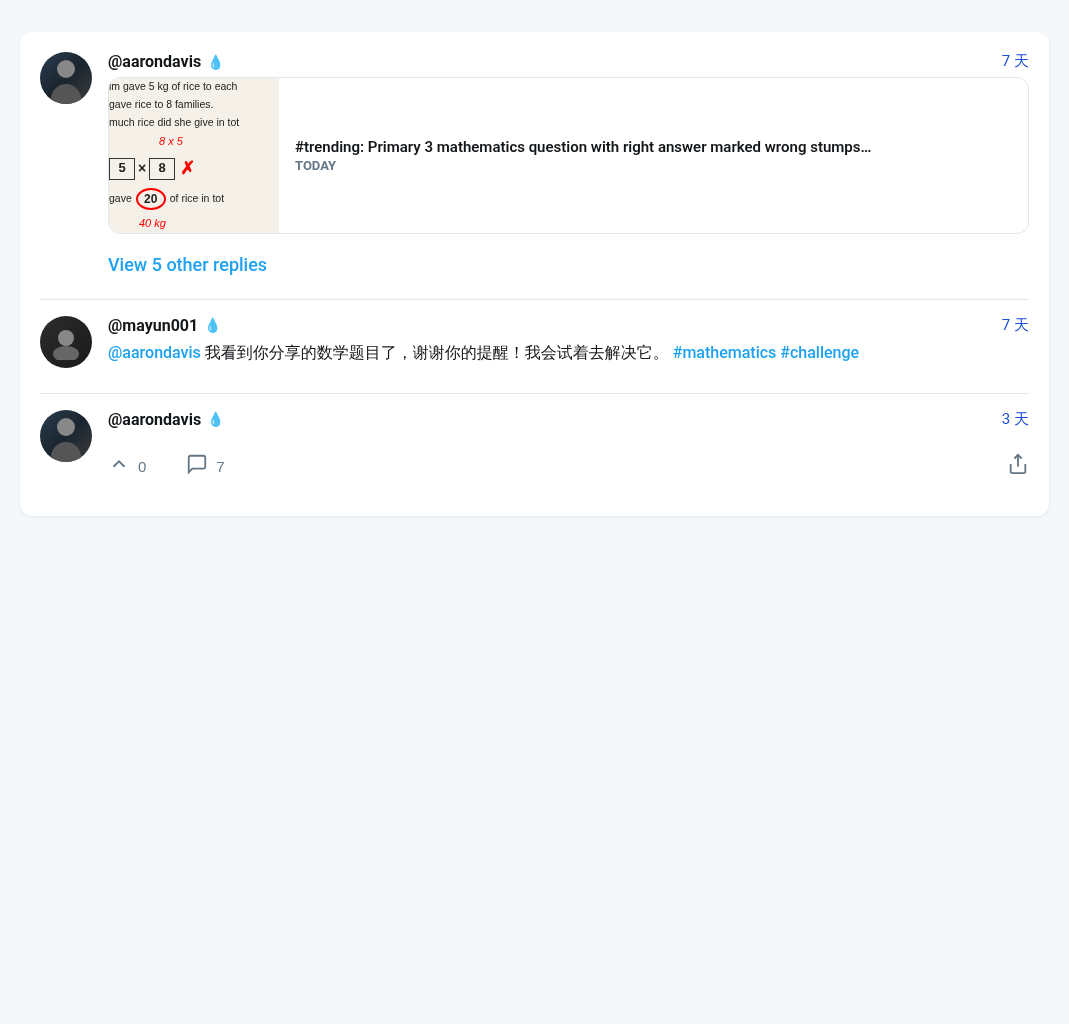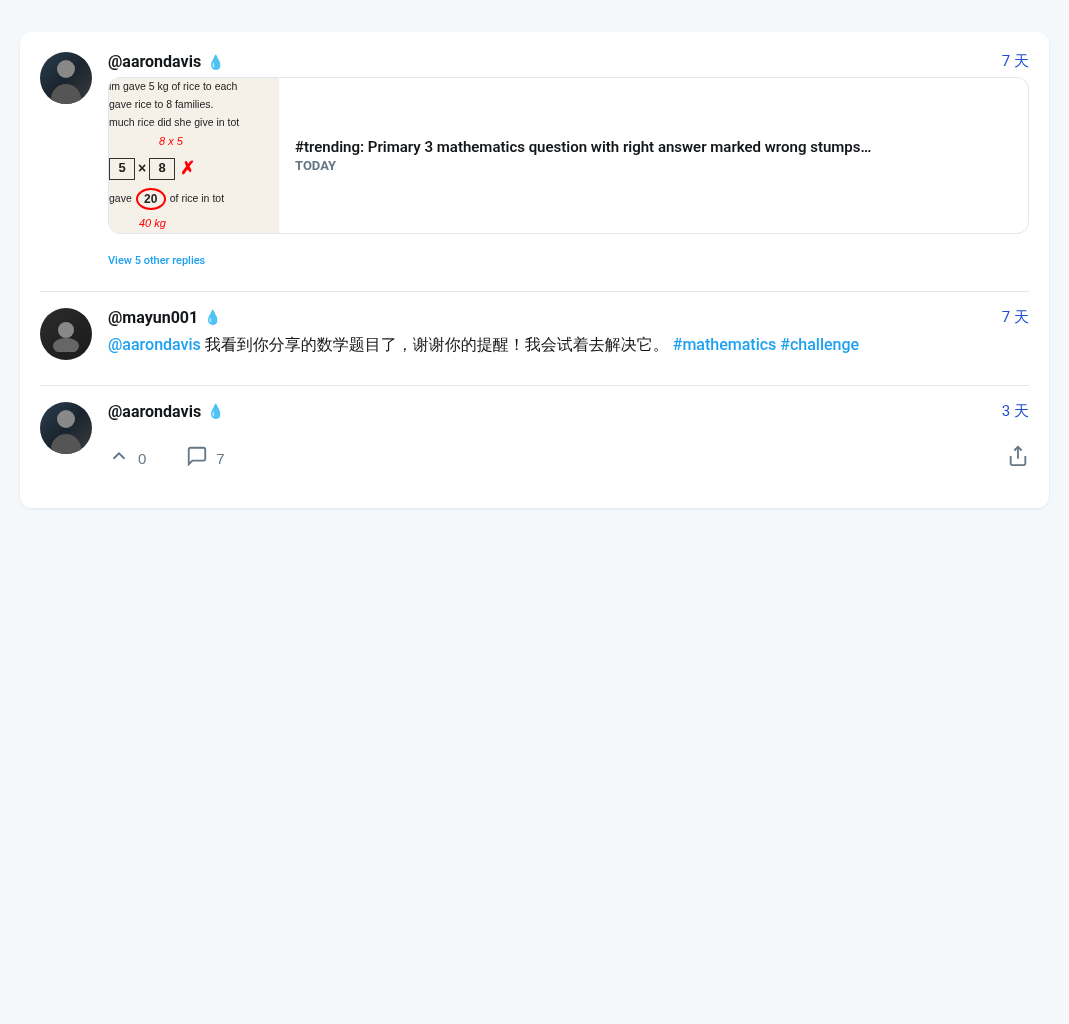--- a/index.html
+++ b/index.html
@@ -151,21 +151,21 @@
       margin-bottom: 0;
     }
     .link-card-date {
       font-size: 13px;
       color: #657786;
       text-transform: uppercase;
       font-weight: 700;
     }
     .view-replies {
       color: #1da1f2;
-      font-size: 11px;
+      font-size: 18px;
       font-weight: 500;
       cursor: pointer;
       padding: 8px 0;
       display: inline-block;
     }
     .divider {
       height: 1px;
       background: #e1e8ed;
       margin: 8px 0;
     }

